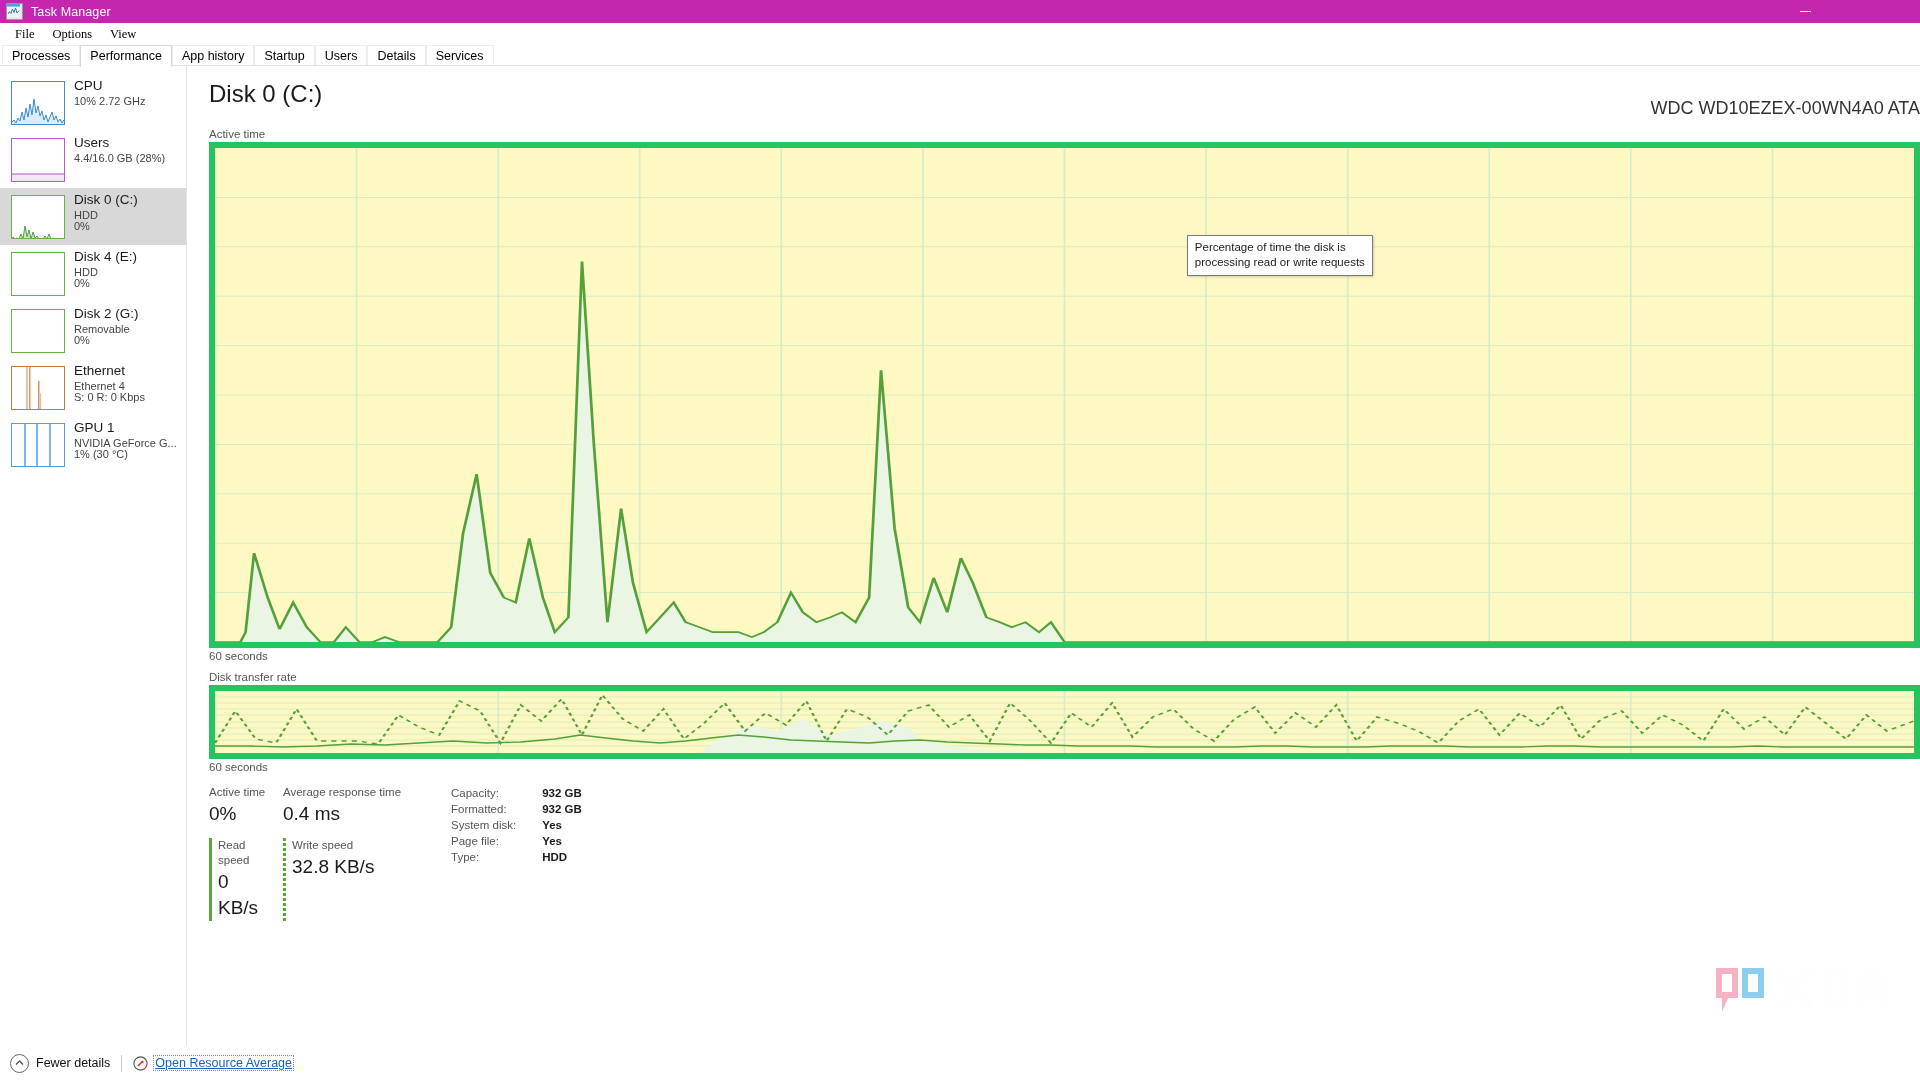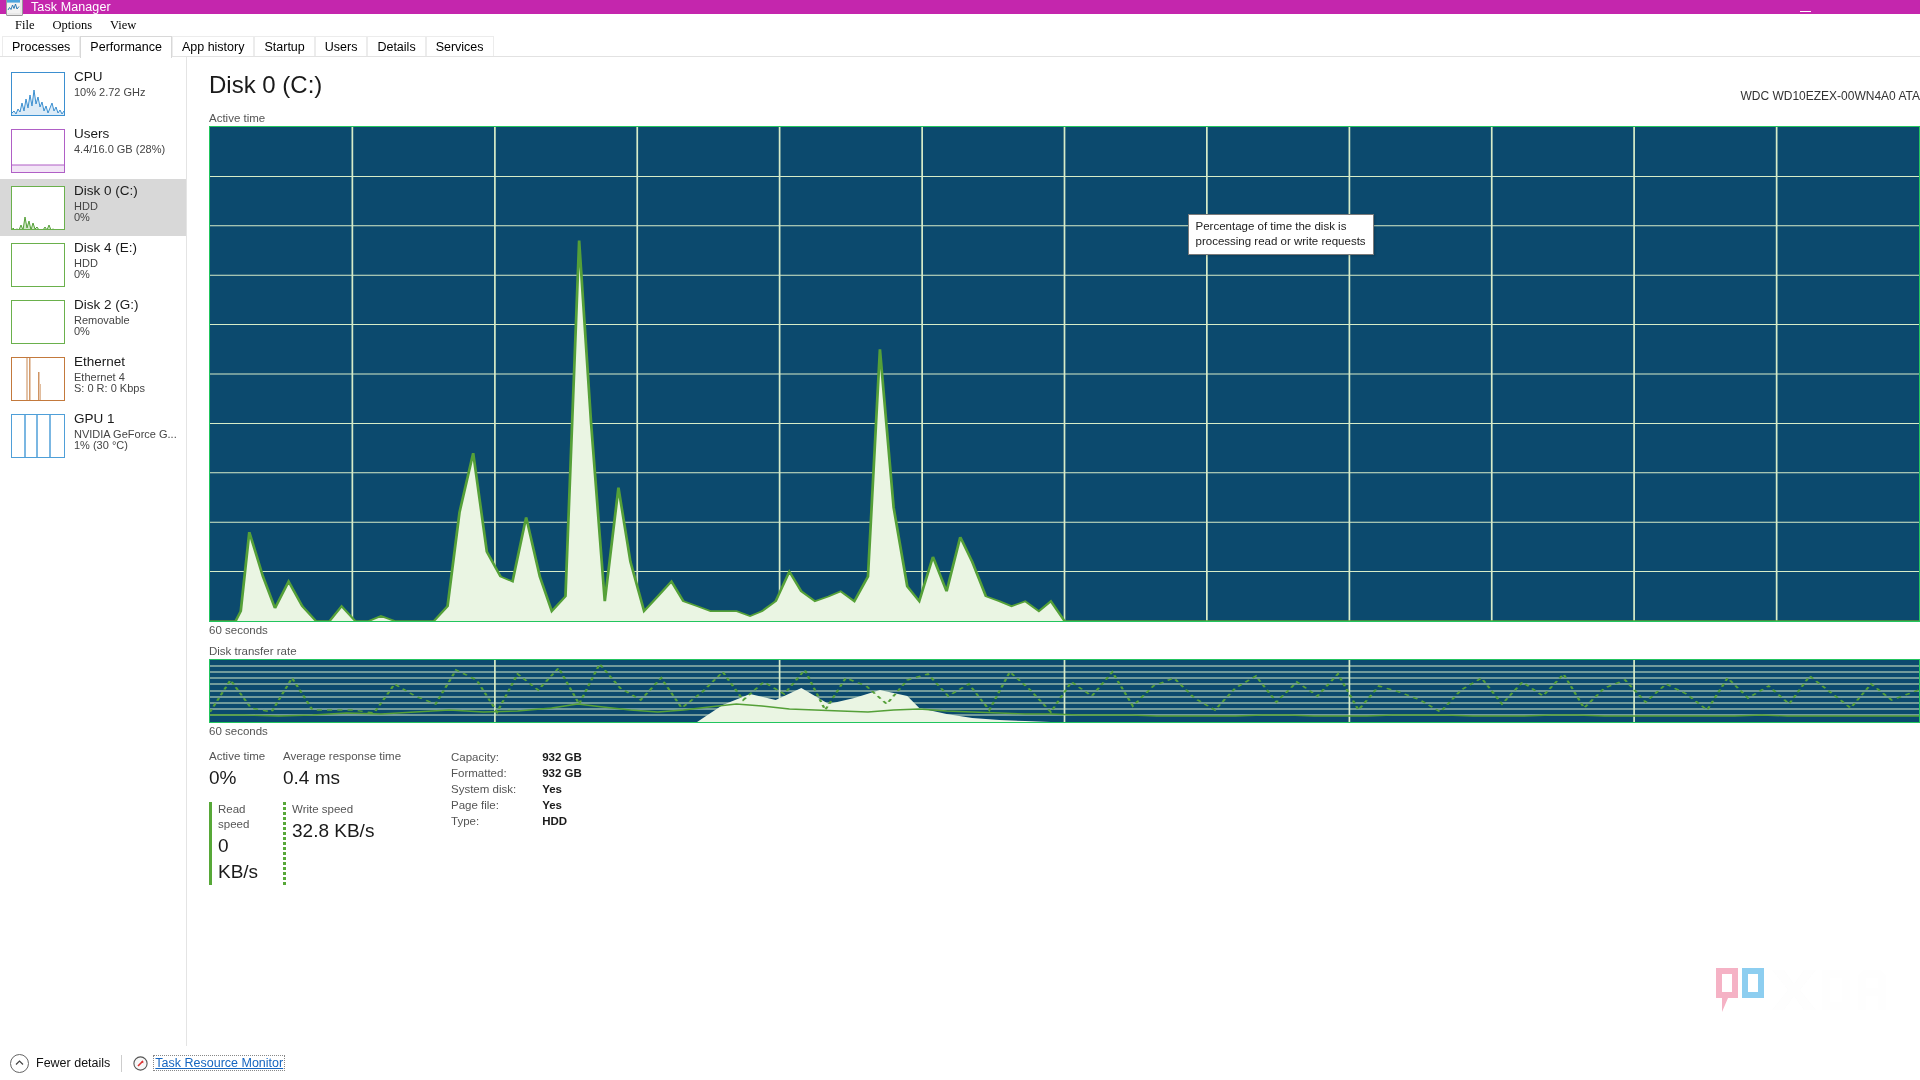--- a/index.html
+++ b/index.html
@@ -5,21 +5,21 @@
   html,body{margin:0;padding:0;}
   body{
     width:1920px;height:1080px;overflow:hidden;
     font-family:"Liberation Sans","DejaVu Sans",sans-serif;
     background:#ffffff;color:#000;
     -webkit-font-smoothing:antialiased;
   }
   .win{width:1920px;height:1080px;position:relative;display:flex;flex-direction:column;background:#fff;}
 
   
-  .titlebar{height:14px;background:#c426ad;display:flex;align-items:center;flex:0 0 auto;position:relative;}
+  .titlebar{height:23px;background:#c426ad;display:flex;align-items:center;flex:0 0 auto;position:relative;}
   .tb-icon{width:15px;height:15px;margin-left:6px;margin-right:8px;position:relative;flex:0 0 auto;
            background:#e8e8e8;border:1px solid #9a9a9a;border-radius:1px;overflow:hidden;}
   .tb-icon svg{display:block;}
   .tb-title{font-size:12.5px;color:#fff;letter-spacing:.1px;}
   .tb-buttons{position:absolute;right:0;top:0;height:23px;display:flex;}
   .tb-btn{width:46px;height:23px;display:flex;align-items:center;justify-content:center;color:#fff;font-size:12px;}
   .tb-btn svg{display:block;}
 
   
   .menubar{height:22px;display:flex;align-items:center;padding-left:6px;flex:0 0 auto;background:#fff;}
@@ -44,26 +44,26 @@
   .thumb svg{display:block;position:absolute;left:0;top:0;}
   .side-txt{margin-left:9px;line-height:1.08;padding-top:0px;}
   .side-t1{font-size:13.5px;color:#1a1a1a;display:block;margin-bottom:2px;}
   .side-t2{font-size:11px;color:#444;display:block;}
   .side-t3{font-size:11px;color:#444;display:block;}
 
   
   .main{flex:1 1 auto;position:relative;padding:0 0 0 0;min-width:0;background:#fff;}
   .main-head{display:flex;align-items:flex-start;justify-content:space-between;padding:14px 0 0 22px;}
   .main-title{font-size:24px;color:#1a1a1a;font-weight:400;line-height:28px;}
-  .drive-model{font-size:12px;color:#333;padding-top:18px;padding-right:0px;white-space:nowrap;overflow:hidden;}
+  .drive-model{font-size:18px;color:#333;padding-top:18px;padding-right:0px;white-space:nowrap;overflow:hidden;}
 
   .glabel{font-size:11.5px;color:#555;padding-left:22px;margin-top:9px;margin-bottom:2px;}
   .gfoot{font-size:11.5px;color:#555;padding-left:22px;margin-top:2px;}
 
-  .graphbox{margin-left:22px;margin-right:0px;border:1px solid #22c55e;background:#0c4a6e;position:relative;overflow:hidden;}
+  .graphbox{margin-left:22px;margin-right:0px;border:6px solid #22c55e;background:#fef9c3;position:relative;overflow:hidden;}
   .graph-main{height:494px;}
   .graph-sub{height:62px;}
   .graphbox svg{display:block;width:100%;height:100%;}
 
   
   .tooltip{position:absolute;background:#fff;border:1px solid #7a7a7a;padding:4px 7px 5px 7px;
            font-size:11.5px;color:#222;line-height:15px;box-shadow:1px 1px 2px rgba(0,0,0,.18);z-index:20;white-space:nowrap;}
 
   
   .stats{display:flex;padding-left:22px;margin-top:12px;font-size:12px;}
@@ -385,17 +385,17 @@
     </div>
     <div class="sep"></div>
     <div class="resmon">
       <span class="resmon-ico">
         <svg width="15" height="15" viewBox="0 0 15 15">
           <circle cx="7.5" cy="7.5" r="6.6" fill="#f7f7f7" stroke="#555" stroke-width="1.1"></circle>
           <path d="M5,10 L10,5" stroke="#d33" stroke-width="1.6"></path>
           <path d="M9.6,4.6 L10.6,7.2 L8,6.2 Z" fill="#d33"></path>
         </svg>
       </span>
-      <span class="resmon-link">Task Resource Monitor</span>
+      <span class="resmon-link">Open Resource Average</span>
     </div>
   </div>
 
 </div>
 
 </body></html>

